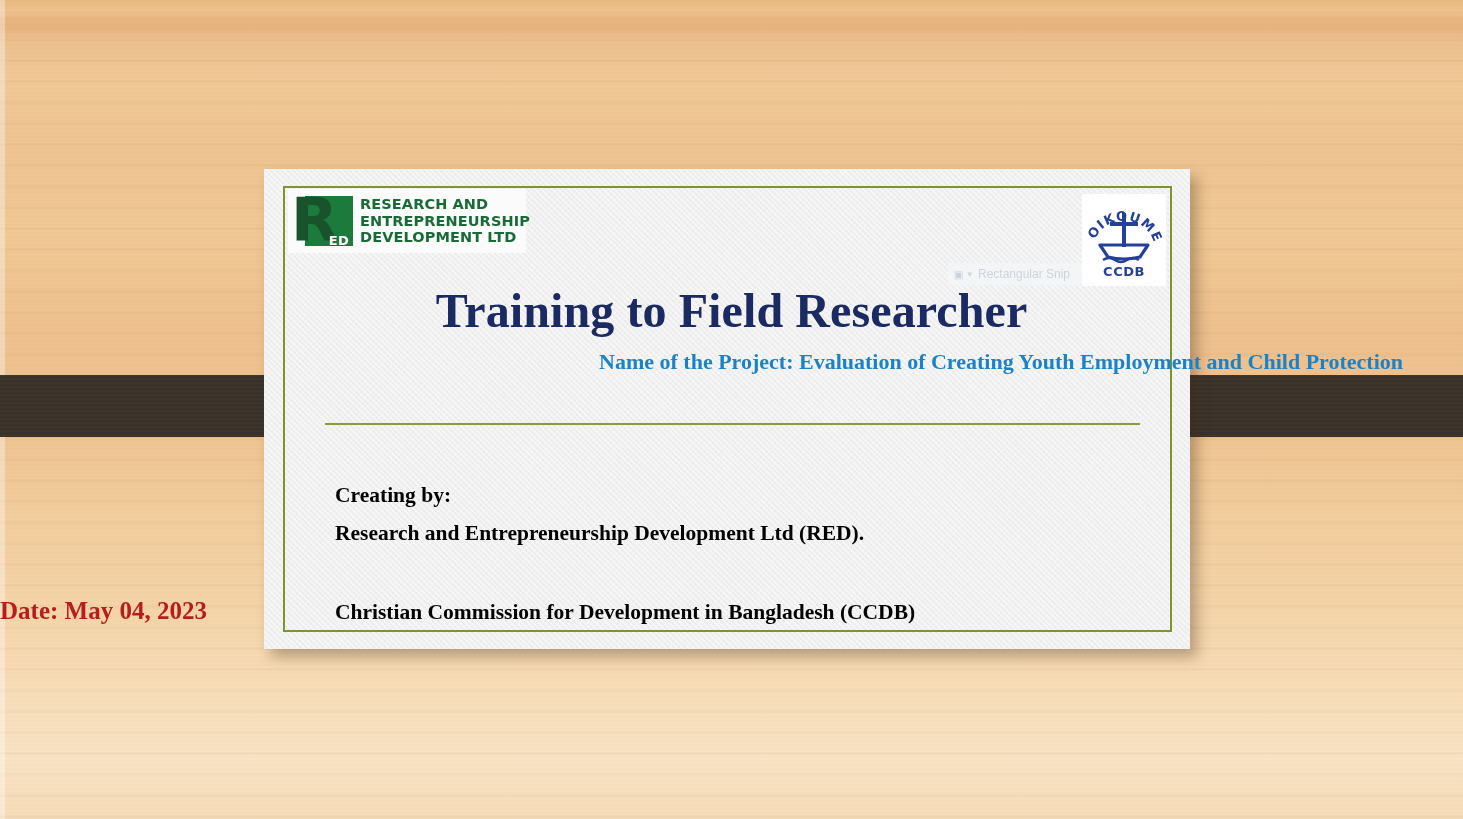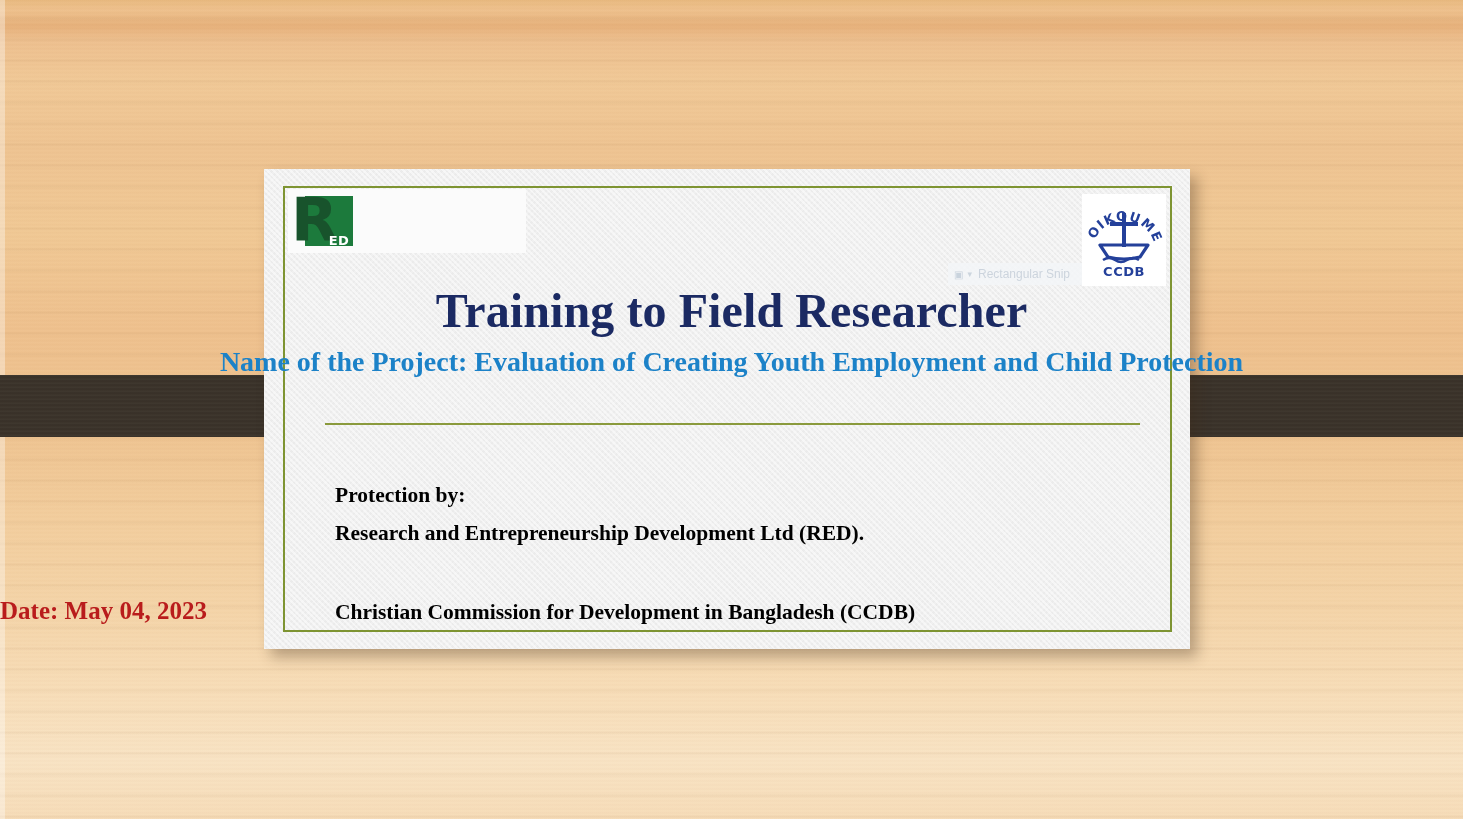--- a/index.html
+++ b/index.html
@@ -92,22 +92,22 @@
   
   #snip{position:absolute;left:948px;top:263px;width:134px;height:22px;
     background:rgba(243,245,248,.82);display:flex;align-items:center;}
   #snipico{margin-left:6px;color:#c9d3dd;font-size:10px;}
   #sniparr{margin-left:4px;color:#ccd5de;font-size:9px;}
   #sniptxt{margin-left:6px;font-family:"Liberation Sans",sans-serif;font-size:12px;color:#ccd4dd;}
 
   
   #title{position:absolute;left:0;right:0;top:283px;text-align:center;
     font-size:48px;font-weight:bold;color:#1b2a63;letter-spacing:.1px;}
-  #sub{position:absolute;left:60px;right:60px;top:341px;text-align:center;
-    font-size:28px;font-weight:bold;color:#1c82c8;line-height:42px;}
+  #sub{position:absolute;left:60px;right:60px;top:341px;text-align:right;
+    font-size:22px;font-weight:bold;color:#1c82c8;line-height:42px;}
   #rule{position:absolute;left:325px;top:423px;width:815px;height:2px;background:#8a9a3c;}
 
   .body{position:absolute;left:335px;font-size:21.5px;font-weight:bold;color:#000;}
   #b1{top:483px;}
   #b2{top:521px;}
   #b3{top:559px;margin-top:41px;}
   #date{position:absolute;left:0;right:340px;top:597px;text-align:left;
     font-size:25px;font-weight:bold;color:#b91c1c;}
 </style>
 </head>
@@ -126,20 +126,25 @@
 <div id="card">
   <div id="cardtex"></div>
   <div id="cardborder"></div>
 
   <div id="redlogo">
     <div id="redmark">
       <div id="redsq"></div>
       <div id="redR">R</div>
       <div id="redED">ED</div>
     </div>
+    <div id="redtext">
+      <div>RESEARCH AND</div>
+      <div>ENTREPRENEURSHIP</div>
+      <div>DEVELOPMENT LTD</div>
+    </div>
   </div>
 </div>
 
 <div id="ccdb">
   <svg id="ccdbsvg" width="80" height="72" viewBox="0 0 80 72">
     <defs>
         <path id="arcp" d="M 10,48 A 31,30 0 0 1 70,48"></path>
       </defs>
     <text font-family="DejaVu Sans, sans-serif" font-size="13" font-weight="bold" fill="#24409a" letter-spacing="1.2">
       <textPath href="#arcp" startOffset="4%">OIKOUMENE</textPath>
@@ -155,16 +160,16 @@
 <div id="snip">
   <span id="snipico">▣</span>
   <span id="sniparr">▾</span>
   <span id="sniptxt">Rectangular Snip</span>
 </div>
 
 <div id="title">Training to Field Researcher</div>
 <div id="sub">Name of the Project: Evaluation of Creating Youth Employment and Child Protection</div>
 <div id="rule"></div>
 
-<div class="body" id="b1">Protection by:</div>
+<div class="body" id="b1">Creating by:</div>
 <div class="body" id="b2">Research and Entrepreneurship Development Ltd (RED).</div>
 <div class="body" id="b3">Christian Commission for Development in Bangladesh (CCDB)</div>
 <div id="date">Date: May 04, 2023</div>
 
 </body></html>

